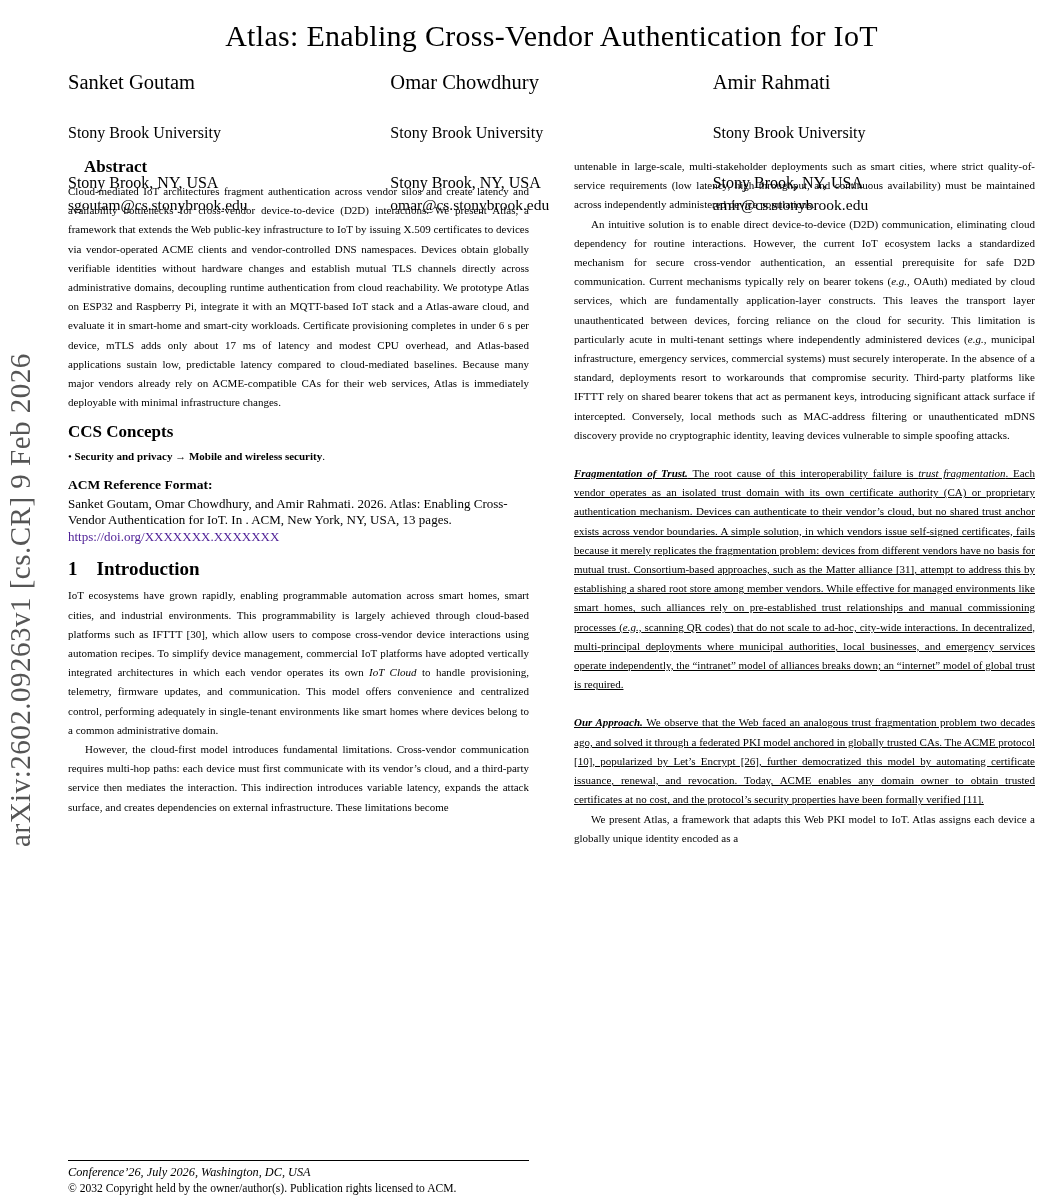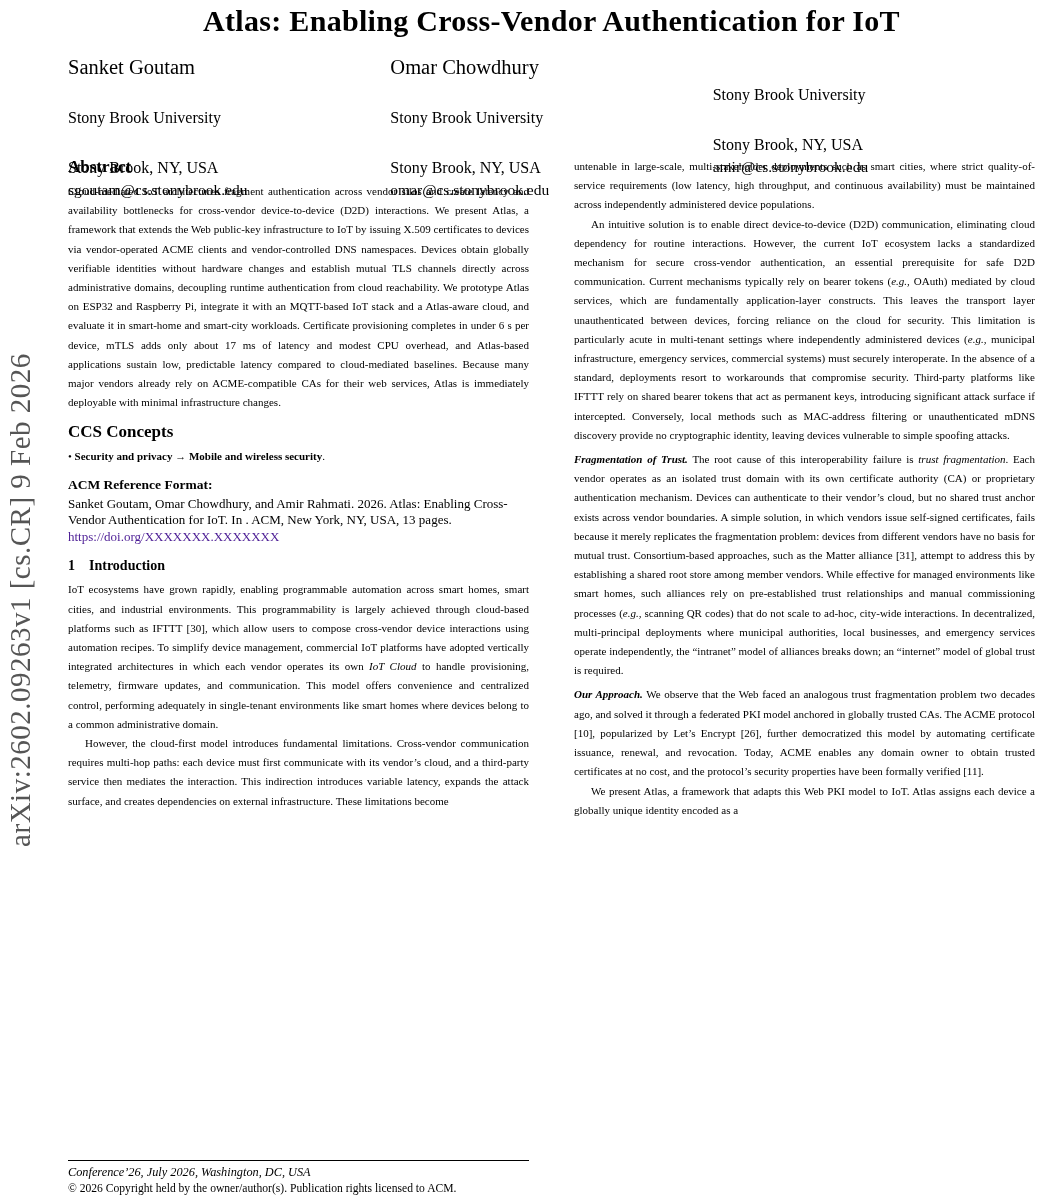--- a/index.html
+++ b/index.html
@@ -25,23 +25,23 @@
     color: #555555;
     letter-spacing: 0.5px;
   }
   .header {
     position: absolute;
     top: 0;
     left: 68px;
     width: 967px;
   }
   h1.title {
-    margin-top: 4px;
+    margin-top: 19px;
     font-size: 30px;
-    font-weight: 700;
+    font-weight: 400;
     text-align: center;
     letter-spacing: 0.3px;
   }
   .authors {
     display: flex;
     margin-top: 18px;
   }
   .author { flex: 1; }
   .author-name { font-size: 20.5px; margin-bottom: 5px; }
   .author-line { font-size: 16px; line-height: 22px; margin-top: 28px; }
@@ -55,44 +55,44 @@
     display: flex;
     gap: 45px;
   }
   .col { width: 461px; position: relative; }
   .col-left { height: 100%; }
   h2.subhead {
     font-size: 17px;
     font-weight: 700;
     margin: 10px 0 5px 0;
   }
-  h2.first { margin-top: 0; }
+  h2.first { margin-top: 0; margin-left: 16px; }
   h3.acm-head {
     font-size: 13.5px;
     font-weight: 700;
     margin: 10px 0 3px 0;
   }
   .acm-text {
     font-size: 13px;
     line-height: 16.6px;
     text-align: left;
   }
   .doi { color: #4c1d95; }
   h2.section-head {
-    font-size: 14px;
+    font-size: 19px;
     font-weight: 700;
     margin: 13px 0 6px 0;
   }
   .body-p {
     font-size: 11px;
     line-height: 19.2px;
     text-align: justify;
   }
   .indent { text-indent: 17px; }
-  .lead { margin-top: 5px; }
+  .lead { margin-top: 19px; text-decoration: underline; }
   .footnote {
     position: absolute;
     bottom: 4px;
     left: 0;
     width: 100%;
   }
   .footnote-rule {
     border-top: 1px solid #000;
     margin-bottom: 4px;
     width: 100%;
@@ -127,20 +127,21 @@
         <div class="author-line">Stony Brook, NY, USA</div>
         <div class="author-email">sgoutam@cs.stonybrook.edu</div>
       </div>
       <div class="author">
         <div class="author-name">Omar Chowdhury</div>
         <div class="author-line">Stony Brook University</div>
         <div class="author-line">Stony Brook, NY, USA</div>
         <div class="author-email">omar@cs.stonybrook.edu</div>
       </div>
       <div class="author">
+        <div class="author-name">Amir Rahmati</div>
         <div class="author-line">Stony Brook University</div>
         <div class="author-line">Stony Brook, NY, USA</div>
         <div class="author-email">amir@cs.stonybrook.edu</div>
       </div>
     </div>
   </header>
 
   <div class="columns">
 
     <div class="col col-left">
@@ -154,21 +155,21 @@
       <p class="acm-text">Sanket Goutam, Omar Chowdhury, and Amir Rahmati. 2026. Atlas: Enabling Cross-Vendor Authentication for IoT. In . ACM, New York, NY, USA, 13 pages.</p>
       <div class="acm-text doi">https://doi.org/XXXXXXX.XXXXXXX</div>
 
       <h2 class="section-head">1 Introduction</h2>
       <p class="body-p"><span>IoT ecosystems have grown rapidly, enabling programmable automation across smart homes, smart cities, and industrial environments. This programmability is largely achieved through cloud-based platforms such as IFTTT [30], which allow users to compose cross-vendor device interactions using automation recipes. To simplify device management, commercial IoT platforms have adopted vertically integrated architectures in which each vendor operates its own </span><span class="run-i">IoT Cloud</span><span> to handle provisioning, telemetry, firmware updates, and communication. This model offers convenience and centralized control, performing adequately in single-tenant environments like smart homes where devices belong to a common administrative domain.</span></p>
       <p class="body-p indent"><span>However, the cloud-first model introduces fundamental limitations. Cross-vendor communication requires multi-hop paths: each device must first communicate with its vendor’s cloud, and a third-party service then mediates the interaction. This indirection introduces variable latency, expands the attack surface, and creates dependencies on external infrastructure. These limitations become</span></p>
 
       <div class="footnote">
         <div class="footnote-rule"></div>
         <div class="conf-line">Conference’26, July 2026, Washington, DC, USA</div>
-        <div class="copy-text">© 2026 Copyright held by the owner/author(s). Publication rights licensed to ACM.</div>
+        <div class="copy-text">© 2032 Copyright held by the owner/author(s). Publication rights licensed to ACM.</div>
       </div>
     </div>
 
     <div class="col col-right">
       <p class="body-p"><span>untenable in large-scale, multi-stakeholder deployments such as smart cities, where strict quality-of-service requirements (low latency, high throughput, and continuous availability) must be maintained across independently administered device populations.</span></p>
       <p class="body-p indent"><span>An intuitive solution is to enable direct device-to-device (D2D) communication, eliminating cloud dependency for routine interactions. However, the current IoT ecosystem lacks a standardized mechanism for secure cross-vendor authentication, an essential prerequisite for safe D2D communication. Current mechanisms typically rely on bearer tokens (</span><span class="run-i">e.g.,</span><span> OAuth) mediated by cloud services, which are fundamentally application-layer constructs. This leaves the transport layer unauthenticated between devices, forcing reliance on the cloud for security. This limitation is particularly acute in multi-tenant settings where independently administered devices (</span><span class="run-i">e.g.,</span><span> municipal infrastructure, emergency services, commercial systems) must securely interoperate. In the absence of a standard, deployments resort to workarounds that compromise security. Third-party platforms like IFTTT rely on shared bearer tokens that act as permanent keys, introducing significant attack surface if intercepted. Conversely, local methods such as MAC-address filtering or unauthenticated mDNS discovery provide no cryptographic identity, leaving devices vulnerable to simple spoofing attacks.</span></p>
       <p class="body-p lead"><span class="run-i run-b">Fragmentation of Trust.</span><span> The root cause of this interoperability failure is </span><span class="run-i">trust fragmentation</span><span>. Each vendor operates as an isolated trust domain with its own certificate authority (CA) or proprietary authentication mechanism. Devices can authenticate to their vendor’s cloud, but no shared trust anchor exists across vendor boundaries. A simple solution, in which vendors issue self-signed certificates, fails because it merely replicates the fragmentation problem: devices from different vendors have no basis for mutual trust. Consortium-based approaches, such as the Matter alliance [31], attempt to address this by establishing a shared root store among member vendors. While effective for managed environments like smart homes, such alliances rely on pre-established trust relationships and manual commissioning processes (</span><span class="run-i">e.g.,</span><span> scanning QR codes) that do not scale to ad-hoc, city-wide interactions. In decentralized, multi-principal deployments where municipal authorities, local businesses, and emergency services operate independently, the “intranet” model of alliances breaks down; an “internet” model of global trust is required.</span></p>
       <p class="body-p lead"><span class="run-i run-b">Our Approach.</span><span> We observe that the Web faced an analogous trust fragmentation problem two decades ago, and solved it through a federated PKI model anchored in globally trusted CAs. The ACME protocol [10], popularized by Let’s Encrypt [26], further democratized this model by automating certificate issuance, renewal, and revocation. Today, ACME enables any domain owner to obtain trusted certificates at no cost, and the protocol’s security properties have been formally verified [11].</span></p>
       <p class="body-p indent"><span>We present Atlas, a framework that adapts this Web PKI model to IoT. Atlas assigns each device a globally unique identity encoded as a</span></p>
     </div>

